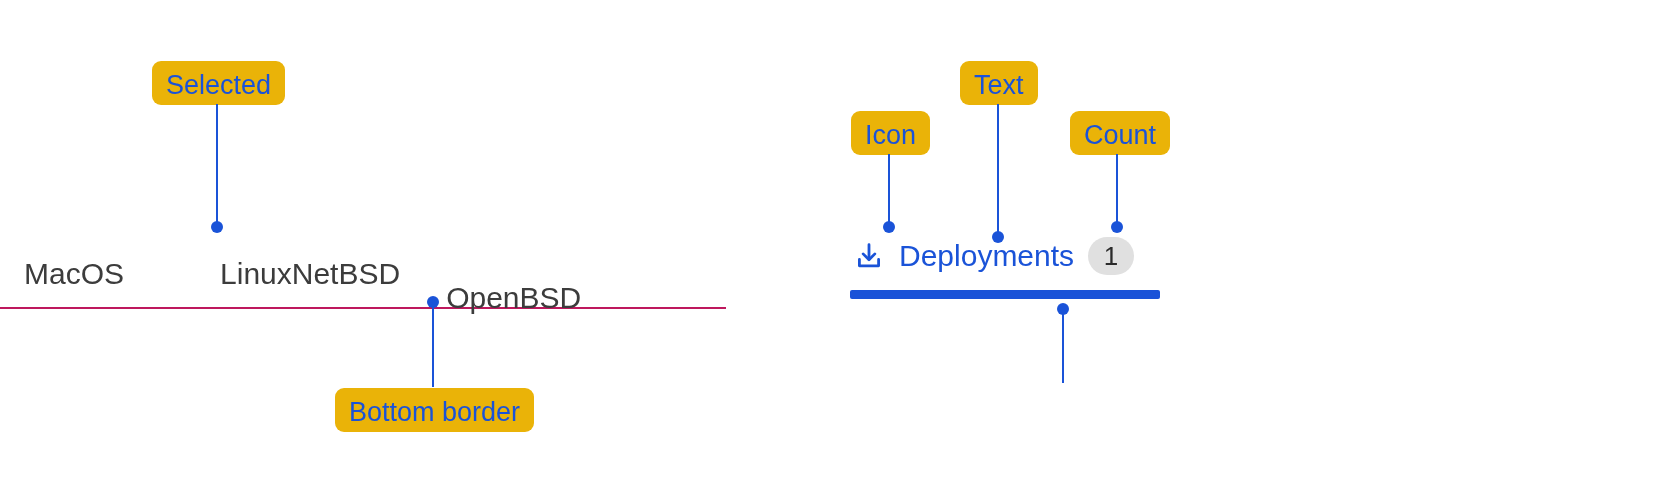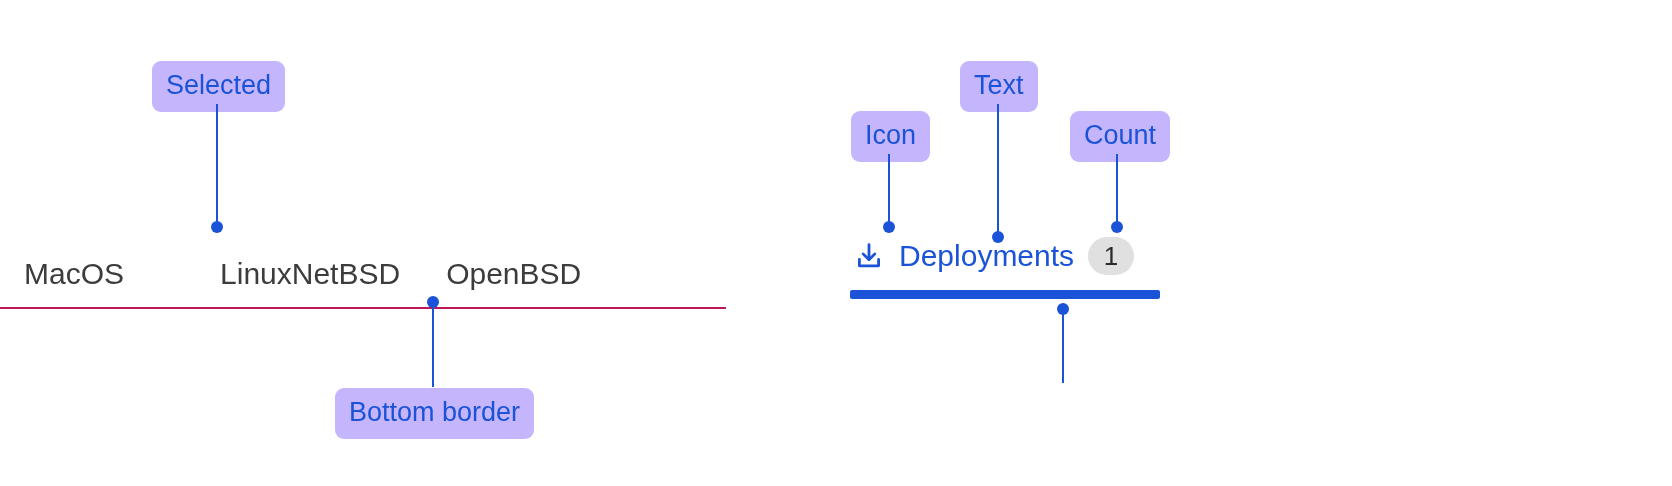--- a/index.html
+++ b/index.html
@@ -8,26 +8,26 @@
     height: 486px;
     background: #ffffff;
     font-family: "Liberation Sans", sans-serif;
     overflow: hidden;
   }
   #stage { position: relative; width: 1672px; height: 486px; }
 
   
   .callout {
     position: absolute;
-    background: #c4b5fd;
+    background: #eab308;
     color: #1a53d8;
     border-radius: 9px;
     font-size: 27px;
     line-height: 1;
-    padding: 11px 14px 13px 14px;
+    padding: 11px 14px 6px 14px;
     white-space: nowrap;
     font-family: "Liberation Sans", sans-serif;
   }
   .leader {
     position: absolute;
     width: 2px;
     background: #1a53d8;
   }
   .leader-dot {
     position: absolute;
@@ -145,21 +145,21 @@
       </div>
 
       <div class="tab" style="margin-left:48px;">
         <span>Linux</span>
       </div>
 
       <div class="tab" style="">
         <span>NetBSD</span>
       </div>
 
-      <div class="tab" style="margin-left:46px;">
+      <div class="tab" style="margin-left:46px;margin-top:24px;">
         <span>OpenBSD</span>
       </div>
 
     </div>
   </div>
 
   <div class="leader-dot" style="left:427px; top:296px;"></div>
   <div class="leader" style="left:432px; top:302px; height:85px;"></div>
   <div class="callout" style="left:335px; top:388px;">Bottom border</div>
 

